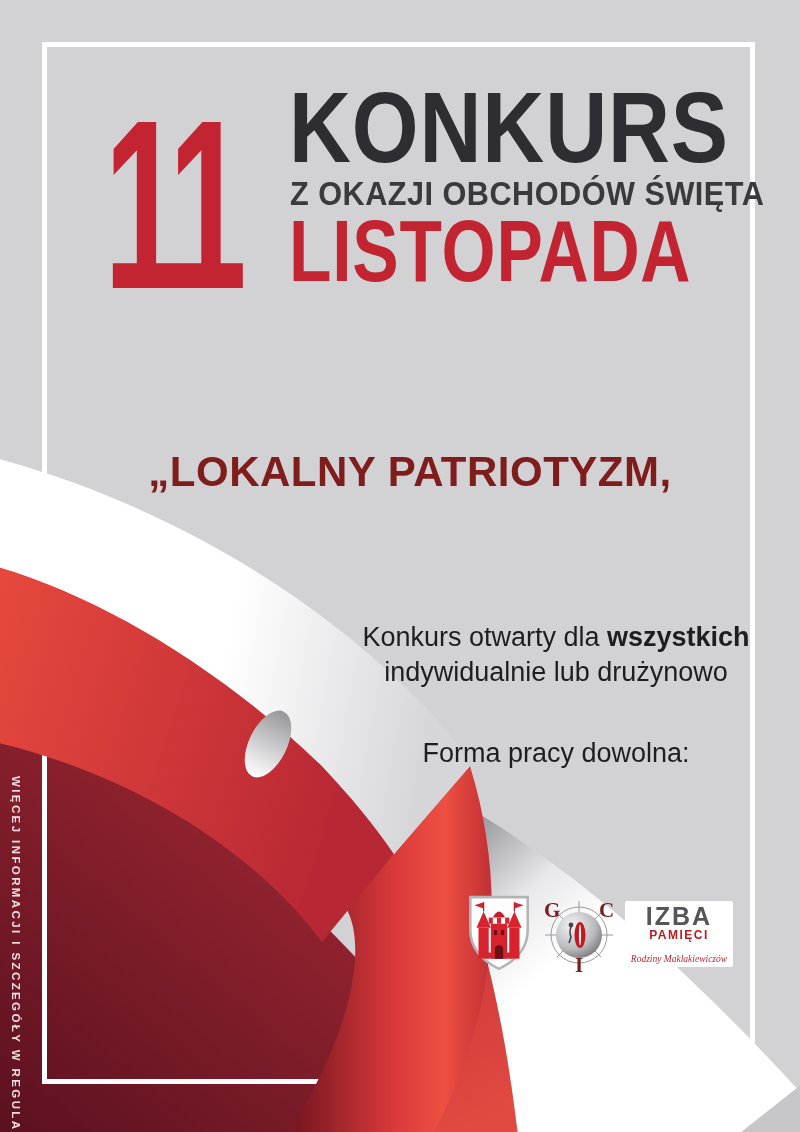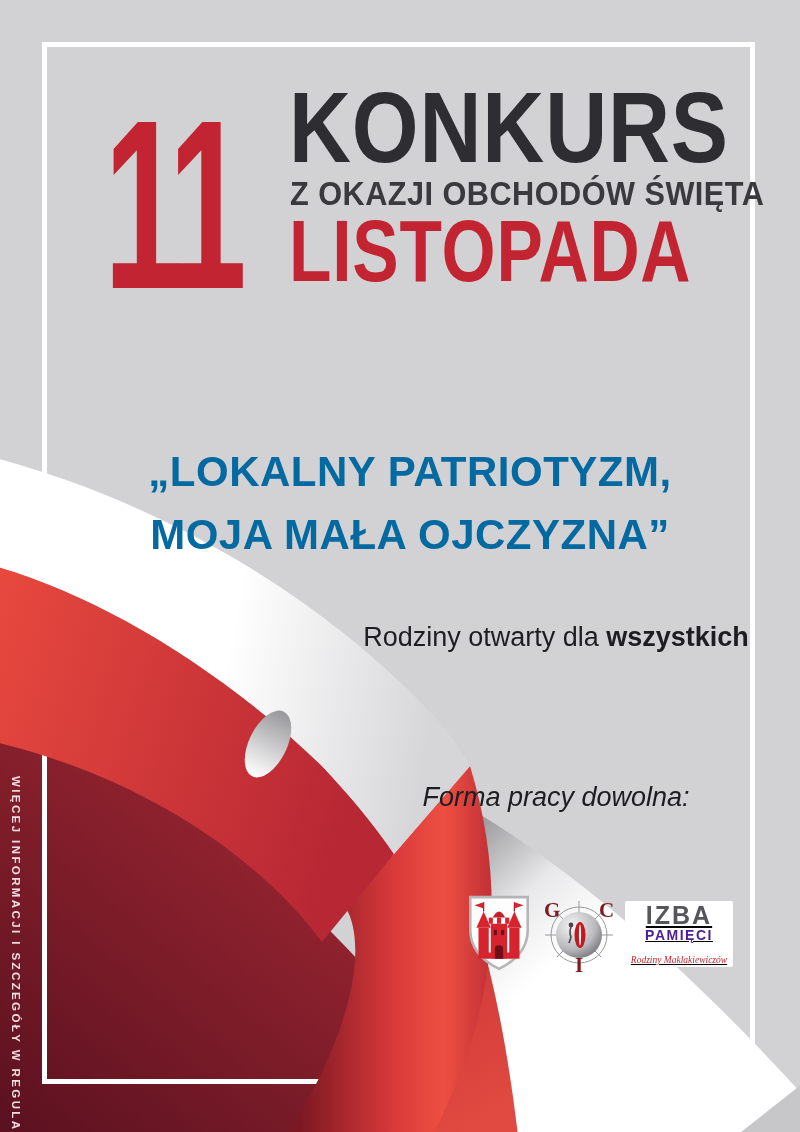--- a/index.html
+++ b/index.html
@@ -42,48 +42,48 @@
     display:flex;flex-direction:column;align-items:center;justify-content:center;
     gap:3px;
   }
   .banner-line{
     font-size:20.5px;font-weight:bold;color:#f5ebe4;letter-spacing:1.3px;
     transform:scaleX(0.9);transform-origin:center;white-space:nowrap;line-height:1.25;
   }
   
   .quote{
     left:50px;top:440px;width:720px;text-align:center;
-    font-size:42px;font-weight:800;line-height:1.5;color:#0369a1;
+    font-size:42px;font-weight:800;line-height:1.5;color:#7f1d1d;
     letter-spacing:0.5px;
   }
   
   .body-par{
     left:335px;width:442px;text-align:center;
     font-size:27px;line-height:1.28;color:#1e1e22;
   }
   .bp1{top:620px;}
-  .bp2{top:780px;font-style:italic;}
+  .bp2{top:736px;}
   .b{font-weight:bold;margin-top:32px;}
   
   .side-note{
     left:10px;top:776px;height:345px;
     writing-mode:vertical-rl;
     font-size:11.5px;font-weight:600;letter-spacing:2.4px;
     color:#f3dfe1;white-space:nowrap;
   }
   
   .logo-coat{left:466px;top:893px;}
   .logo-gci{left:541px;top:891px;}
   .logo-izba{
     left:625px;top:901px;width:108px;height:66px;background:#ffffff;
     border-radius:2px;display:flex;flex-direction:column;align-items:center;
-    justify-content:center;line-height:1.05;text-decoration:underline;
+    justify-content:center;line-height:1.05;
   }
   .izba-1{font-size:25px;font-weight:900;color:#55555a;letter-spacing:2px;}
-  .izba-2{font-size:14px;font-weight:800;color:#4c1d95;letter-spacing:1.5px;}
+  .izba-2{font-size:12px;font-weight:800;color:#b91c1c;letter-spacing:1.5px;}
   .izba-3{font-size:9.5px;font-style:italic;color:#c3242c;font-family:"Liberation Serif",serif;margin-top:14px;}
 </style>
 </head>
 <body>
 
 <div class="poster">
 
   <svg class="layer" viewBox="0 0 800 1132" aria-hidden="true">
     <defs>
       <linearGradient id="gBack" gradientUnits="userSpaceOnUse" x1="360" y1="700" x2="0" y2="1132">
@@ -136,25 +136,25 @@
   </svg>
 
   <div class="abs num11">11</div>
   <div class="abs title-main">KONKURS</div>
   <div class="abs title-sub">Z OKAZJI OBCHODÓW ŚWIĘTA</div>
   <div class="abs title-month">LISTOPADA</div>
 
 
   <div class="abs quote">
     <div>„LOKALNY PATRIOTYZM,</div>
-    <div>MOJA MAŁA OJCZYZNA”</div>
   </div>
 
   <div class="abs body-par bp1">
-    <div><span>Rodziny otwarty dla </span><span class="b">wszystkich</span></div>
+    <div><span>Konkurs otwarty dla </span><span class="b">wszystkich</span></div>
+    <div>indywidualnie lub drużynowo</div>
   </div>
 
   <div class="abs body-par bp2">
     <div>Forma pracy dowolna:</div>
   </div>
 
   <div class="abs side-note">WIĘCEJ INFORMACJI I SZCZEGÓŁY W REGULAMINIE KONKURSU.</div>
 
   <svg class="abs logo-coat" width="66" height="80" viewBox="0 0 64 78" aria-hidden="true">
     <path d="M4,4 H60 V36 Q60,60 32,74 Q4,60 4,36 Z" fill="#fdfdfd" stroke="#b5b5b8" stroke-width="2.5"></path>

